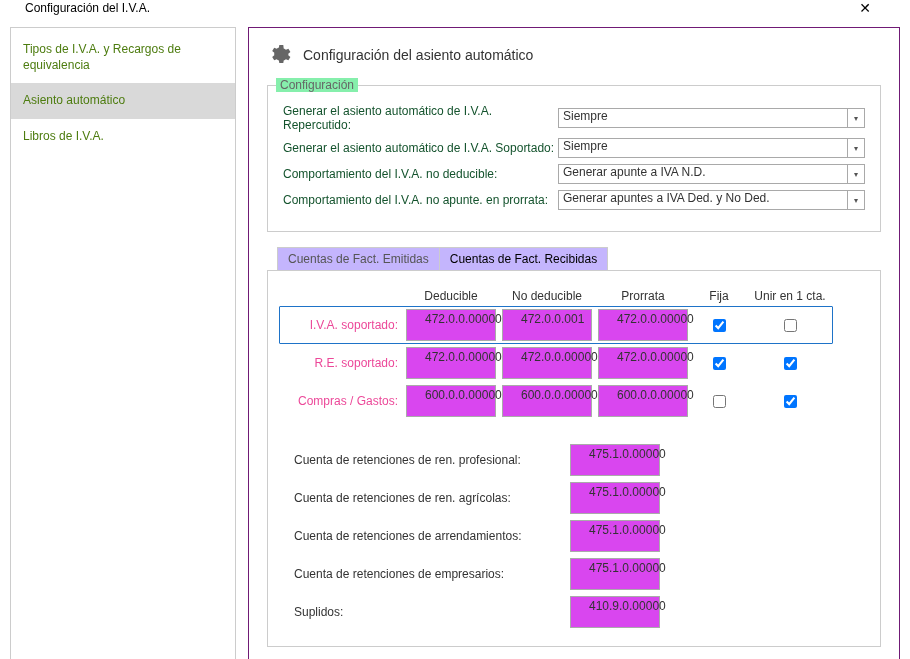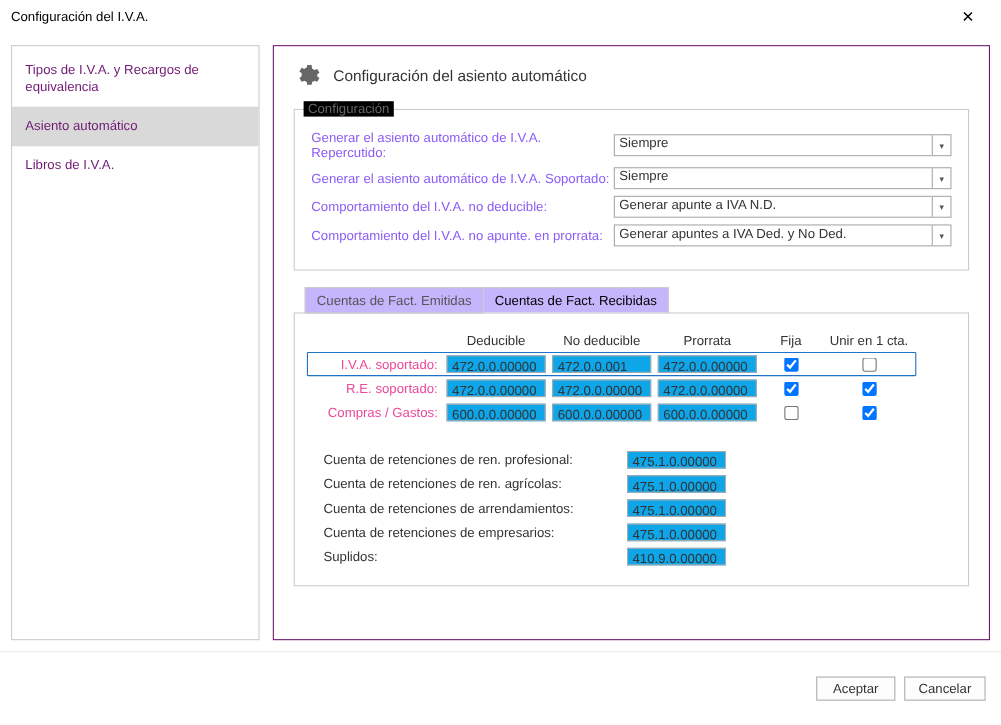--- a/index.html
+++ b/index.html
@@ -1,41 +1,41 @@
 <!DOCTYPE html>
 <html><head>
 <meta charset="utf-8">
 <style>
 html,body{margin:0;padding:0;font-family:"Segoe UI",Tahoma,sans-serif;font-size:12px;color:#333;background:#fff}
 .window{width:910px;height:659px;display:flex;flex-direction:column;box-sizing:border-box}
-.titlebar{height:30px;display:flex;align-items:center;padding:0 10px;border-bottom:1px solid #fff}
+.titlebar{height:30px;display:flex;align-items:center;padding:0 25px;border-bottom:1px solid #fff}
 .titlebar .title{flex:1;font-size:12px;color:#000}
 .titlebar .close{width:40px;text-align:center;font-size:14px;cursor:pointer;color:#000}
 .body{flex:1;display:flex;padding:10px;gap:12px;box-sizing:border-box}
 .sidebar{width:226px;border:1px solid #ccc;box-sizing:border-box;padding:4px 0}
-.side-item{padding:10px 12px;font-size:12px;color:#701a75;cursor:pointer;line-height:1.3}
+.side-item{padding:10px 12px;font-size:12px;color:#4d7c0f;cursor:pointer;line-height:1.3}
 .side-item.sel{background:#d9d9d9}
 .main{flex:1;border:1px solid #701a75;box-sizing:border-box;padding:15px 18px;display:flex;flex-direction:column}
 .main-hdr{display:flex;align-items:center;gap:12px;margin-bottom:18px}
 .main-hdr .gear{width:24px;height:24px;display:flex;align-items:center;justify-content:center}
 .main-hdr h1{font-size:14px;font-weight:400;margin:0;color:#333}
 .groupbox{border:1px solid #ccc;position:relative;padding:18px 15px 15px;margin-bottom:15px}
-.groupbox>.gtitle{position:absolute;top:-8px;left:8px;background:#000000;padding:0 4px;font-size:12px;color:#666}
+.groupbox>.gtitle{position:absolute;top:-8px;left:8px;background:#86efac;padding:0 4px;font-size:12px;color:#666}
 .formrow{display:flex;align-items:center;margin-bottom:6px}
-.formrow .lbl{width:275px;font-size:12px;color:#8b5cf6}
+.formrow .lbl{width:275px;font-size:12px;color:#14532d}
 .dropdown{flex:1;height:20px;border:1px solid #a9a9a9;background:#fff;display:flex;align-items:flex-start;padding:0 4px;font-size:12px;color:#333;position:relative;cursor:pointer;box-sizing:border-box}
 .dropdown .arrow{position:absolute;right:0;top:0;bottom:0;width:16px;border-left:1px solid #a9a9a9;display:flex;align-items:center;justify-content:center;font-size:8px;color:#555}
 .tabs{display:flex;margin-bottom:-1px;margin-left:10px}
 .tab{border:1px solid #ccc;border-bottom:1px solid #ccc;padding:4px 10px;font-size:12px;background:#c4b5fd;cursor:pointer;margin-right:-1px;color:#555}
 .tab.active{border-bottom:1px solid #fff;color:#000}
 .tabpanel{border:1px solid #ccc;padding:18px 14px}
 .grid{display:grid;grid-template-columns:118px 90px 90px 90px 50px 80px;column-gap:6px;row-gap:6px;align-items:center}
 .colhdr{font-size:12px;color:#333;text-align:center}
 .rowlbl{font-size:12px;color:#ec4899;text-align:right;padding-right:2px}
-.ibox{height:16px;border:1px solid #aaa;background:#0ea5e9;font-size:12px;padding:1px 4px;box-sizing:border-box;line-height:16px;color:#333}
+.ibox{height:32px;border:1px solid #aaa;background:#d946ef;font-size:12px;padding:1px 18px;box-sizing:border-box;line-height:16px;color:#333}
 .chk{display:flex;justify-content:center}
 .chk input{width:13px;height:13px;margin:0}
 .hr-row{grid-column:1/-1}
 .hl{border:1.5px solid #1e73c8;border-radius:1px;padding:2px;display:grid;grid-template-columns:118px 90px 90px 90px 50px 80px;column-gap:6px;align-items:center;margin:-3px}
 .lower{margin-top:27px;display:grid;grid-template-columns:270px 90px;column-gap:6px;row-gap:6px;align-items:center;margin-left:12px}
 .lower .llbl{font-size:12px;color:#333}
 .footer{height:44px;display:flex;align-items:center;justify-content:flex-end;padding:11px 14px;gap:8px;border-top:1px solid #e9e9e9}
 .btn{min-width:72px;height:22px;border:1px solid #adadad;background:#fdfdfd;font-size:12px;color:#333;cursor:pointer;padding:0 12px}
 </style>
 </head>

